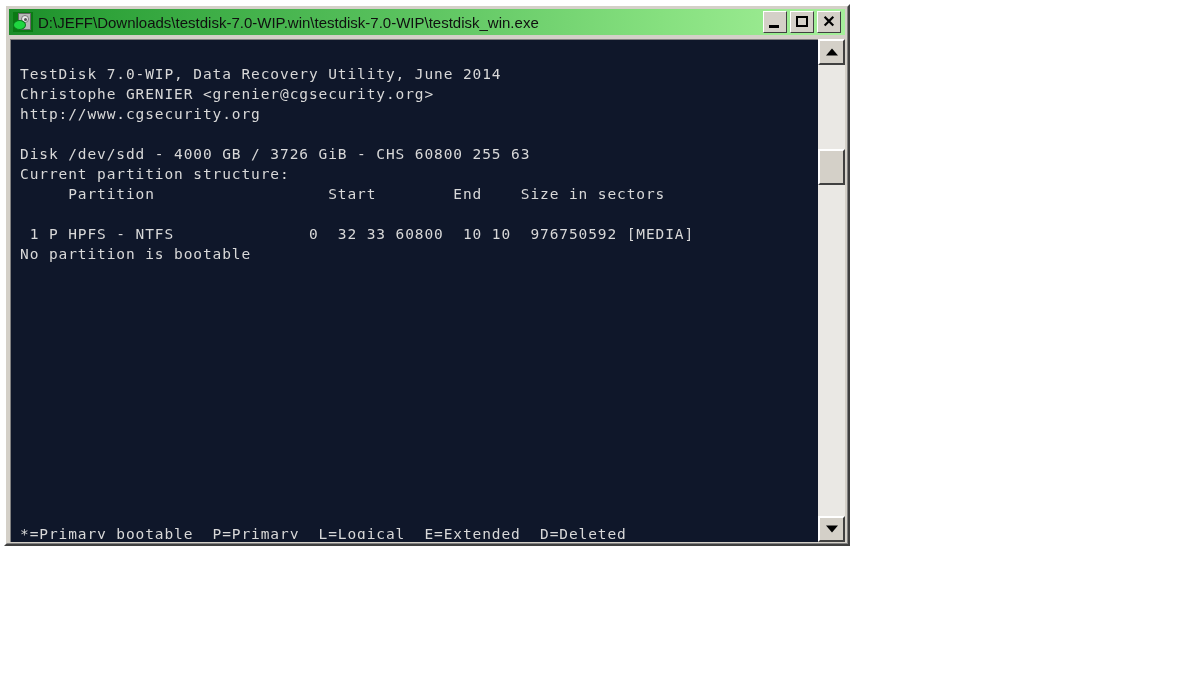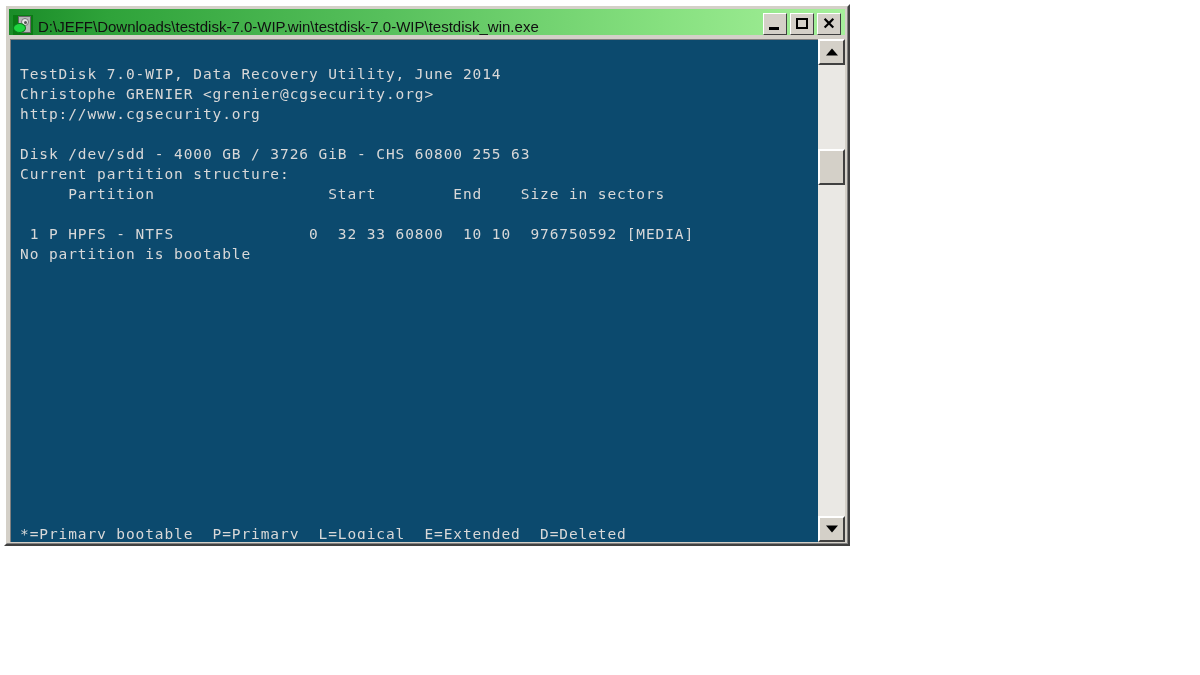--- a/index.html
+++ b/index.html
@@ -45,21 +45,21 @@
 
   
   #title-bar {
     position: absolute;
     left: 3px;
     top: 3px;
     width: 836px;
     height: 26px;
     background: linear-gradient(to right, #1a8c28 0%, #2fa33a 12%, #57c05c 45%, #86e07f 78%, #a6f09b 100%);
     display: flex;
-    align-items: flex-end;
+    align-items: center;
     padding: 0 2px;
     box-sizing: border-box;
     overflow: hidden;
   }
   #window-icon {
     width: 20px;
     height: 20px;
     flex: 0 0 auto;
     margin-left: 2px;
     margin-right: 5px;
@@ -157,21 +157,21 @@
     line-height: 1;
   }
 
   
   #terminal-area {
     position: absolute;
     left: 4px;
     top: 33px;
     width: 835px;
     height: 503px;
-    background: #0c4a6e;
+    background: #0f172a;
     border-top: 1px solid #808080;
     border-left: 1px solid #808080;
     box-sizing: border-box;
     overflow: hidden;
   }
   #terminal-text {
     position: absolute;
     left: 9px;
     top: 4px;
     width: 795px;

